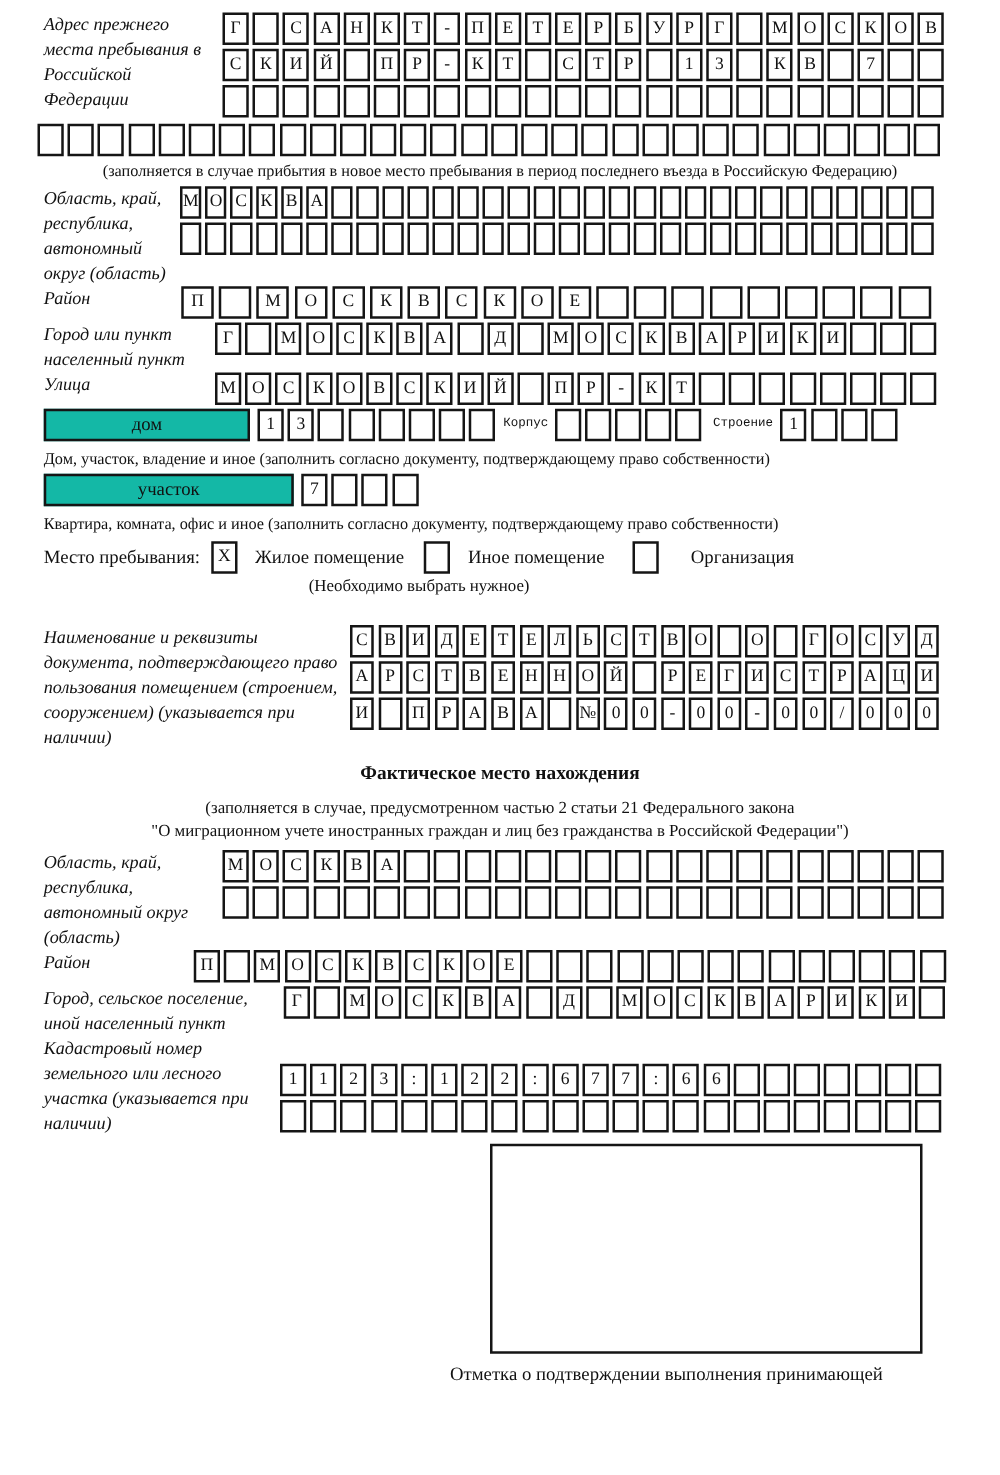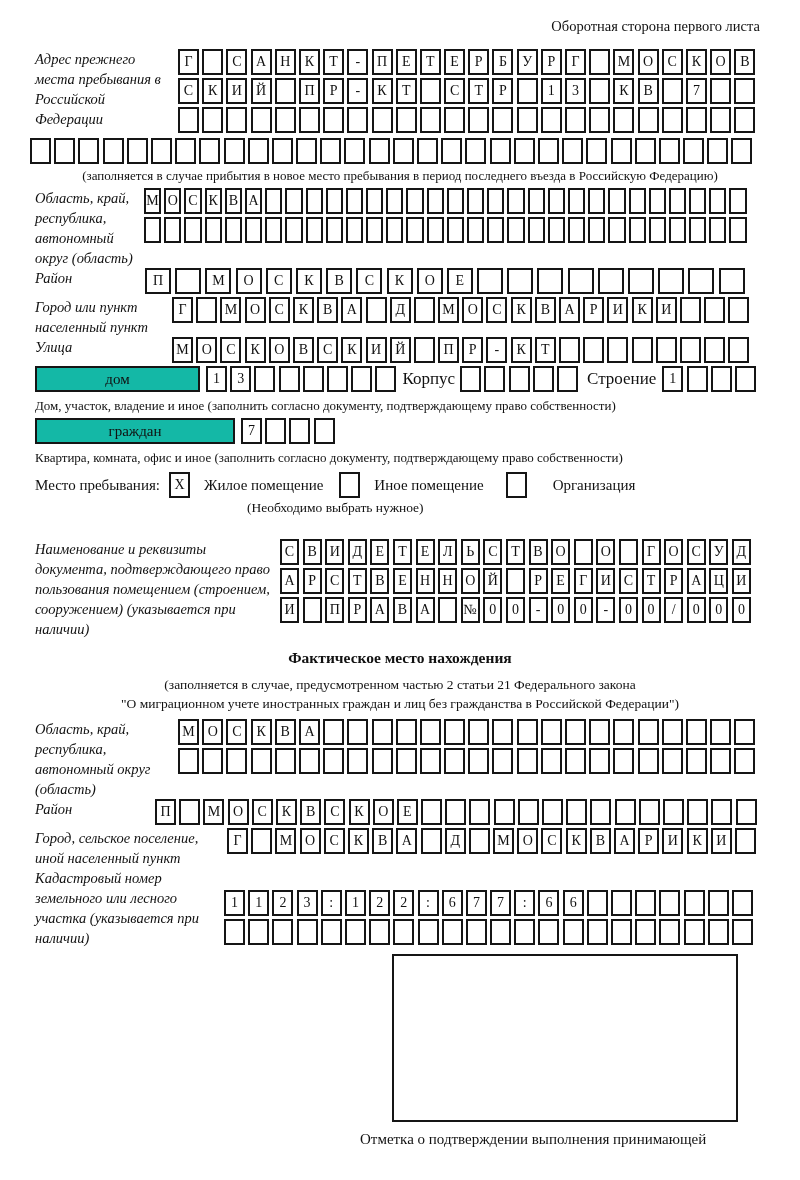--- a/index.html
+++ b/index.html
@@ -18,38 +18,37 @@
   .p20 .cbox{width:17.2px;margin-right:3px;}
   .p30 .cbox{width:26px;margin-right:4.2px;}
   .p22 .cbox{width:19px;margin-right:3.6px;}
 
   .cap{font-size:13px;line-height:17px;}
   .cap-center{text-align:center;}
   .sect-title{text-align:center;font-weight:bold;font-size:15.5px;margin:6px 0 8px 0;}
 
   .wide-field{box-sizing:border-box;height:26px;border:2px solid #151515;text-align:center;
               font-size:15px;line-height:22px;flex:none;background:#14b8a6;}
-  .inline-lbl{font-size:17px;line-height:26px;flex:none;}
+  .inline-lbl{font-size:10px;line-height:26px;flex:none;font-family:Liberation Mono, monospace;}
 
   .mesto-row{display:flex;align-items:center;font-size:15px;margin:6px 0 2px 0;}
   .mesto-row .cbox{width:21px;}
   .mesto-note{font-size:13.5px;margin:2px 0 23px 212px;}
 
   .stamp-box{box-sizing:border-box;border:2px solid #151515;width:346px;height:168px;margin:6px 0 8px 357px;background:#fff;}
   .stamp-cap{width:440px;margin-left:325px;text-align:left;font-size:15px;line-height:19px;}
 
   .mb2{margin-bottom:2px;} .mb4{margin-bottom:4px;} .mb6{margin-bottom:6px;}
   .note-line{text-align:center;font-size:13.5px;line-height:19px;}
 </style>
 </head>
 <body>
 
 <div class="page">
 
-  <div class="header-note">Оборотная сторона первого листа</div>
 
   <div class="frow mb2">
     <div class="flabel" style="width:143px">Адрес прежнего места пребывания в Российской Федерации</div>
     <div class="rowstack">
       <div class="boxes p24">
           <span class="cbox">Г</span>
           <span class="cbox"></span>
           <span class="cbox">С</span>
           <span class="cbox">А</span>
           <span class="cbox">Н</span>
@@ -342,21 +341,21 @@
     <div class="boxes p24">
         <span class="cbox">1</span>
         <span class="cbox"></span>
         <span class="cbox"></span>
         <span class="cbox"></span>
       </div>
   </div>
   <div class="cap mb4">Дом, участок, владение и иное (заполнить согласно документу, подтверждающему право собственности)</div>
 
   <div class="frow mb2">
-    <div class="wide-field" style="width:200px;margin-right:6px">граждан</div>
+    <div class="wide-field" style="width:200px;margin-right:6px">участок</div>
     <div class="boxes p24">
         <span class="cbox">7</span>
         <span class="cbox"></span>
         <span class="cbox"></span>
         <span class="cbox"></span>
       </div>
   </div>
   <div class="cap mb4">Квартира, комната, офис и иное (заполнить согласно документу, подтверждающему право собственности)</div>
 
   <div class="mesto-row">

